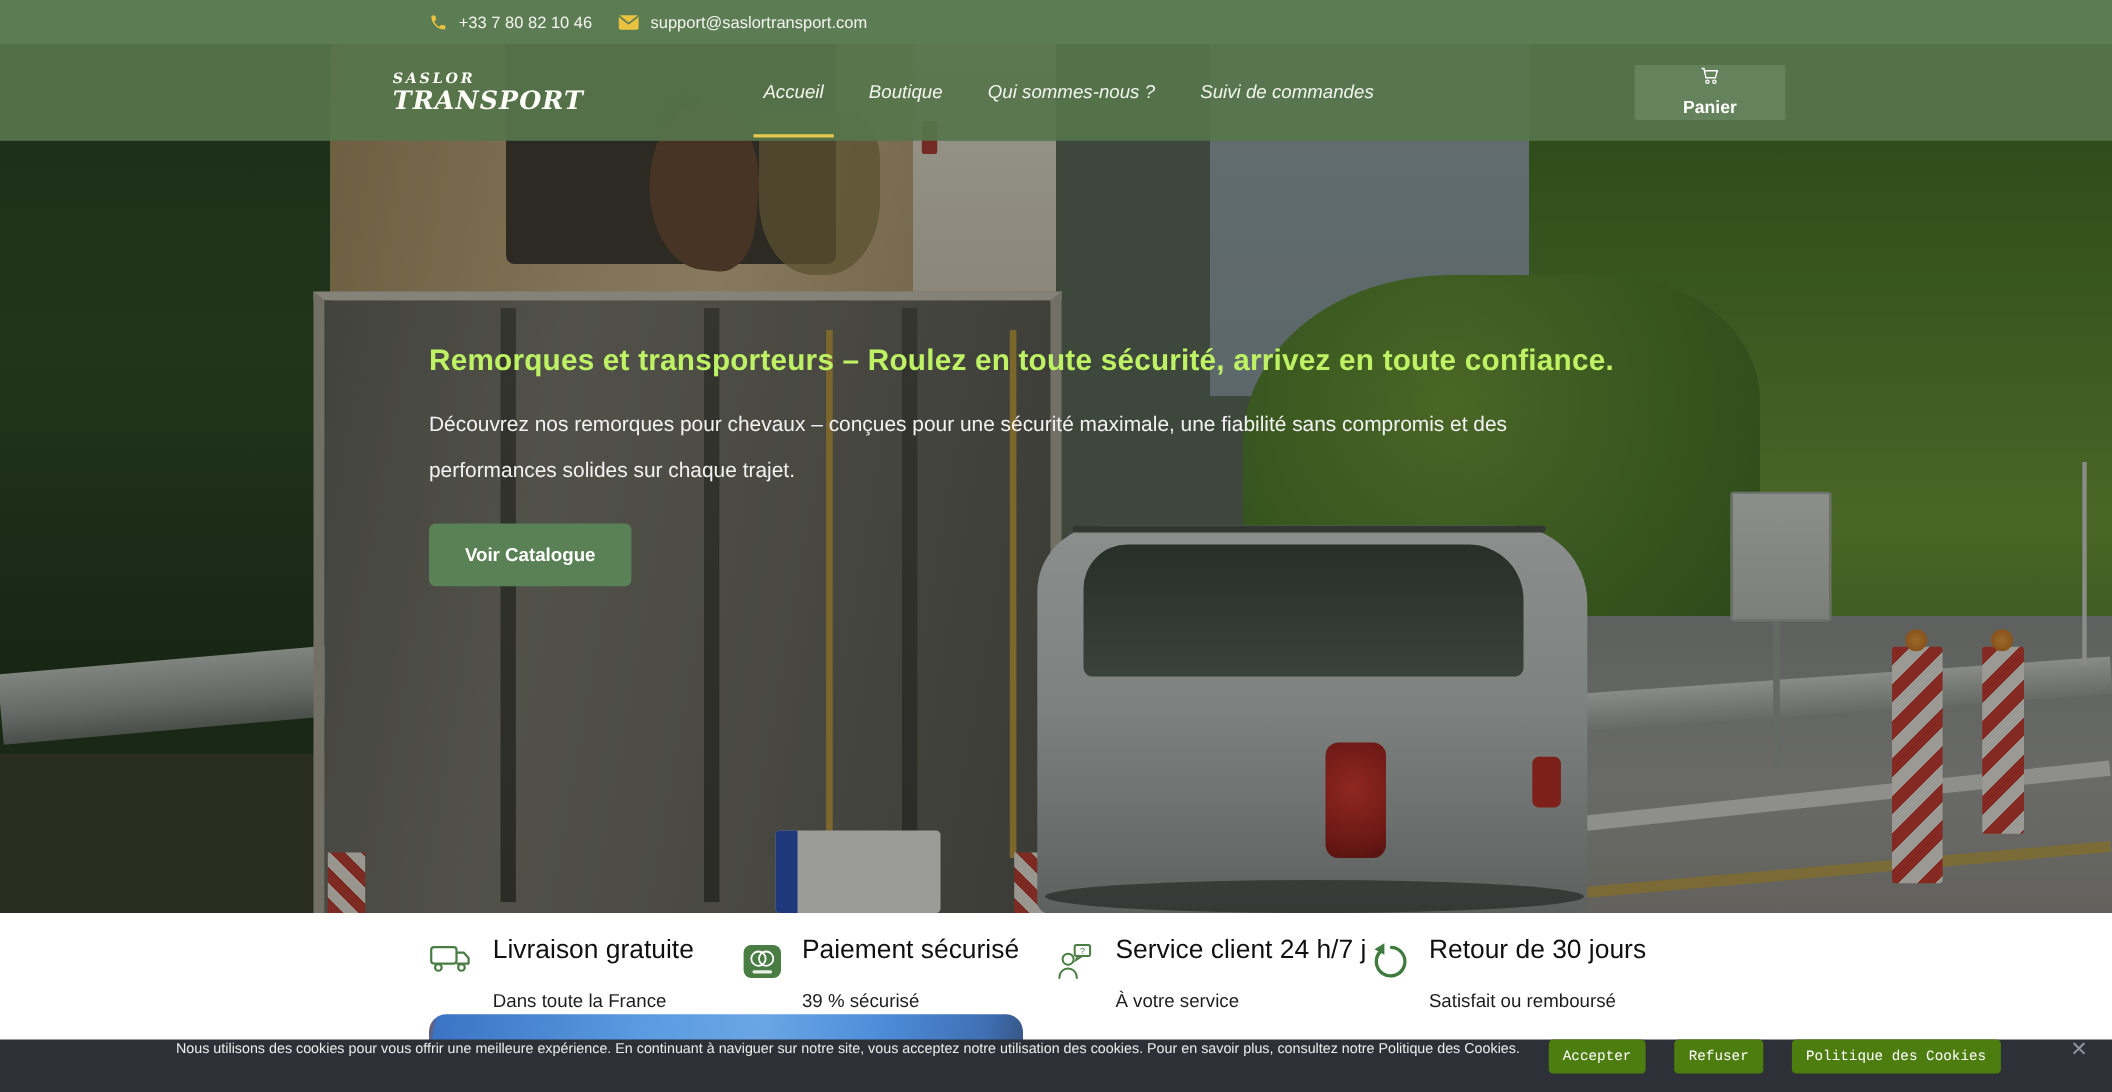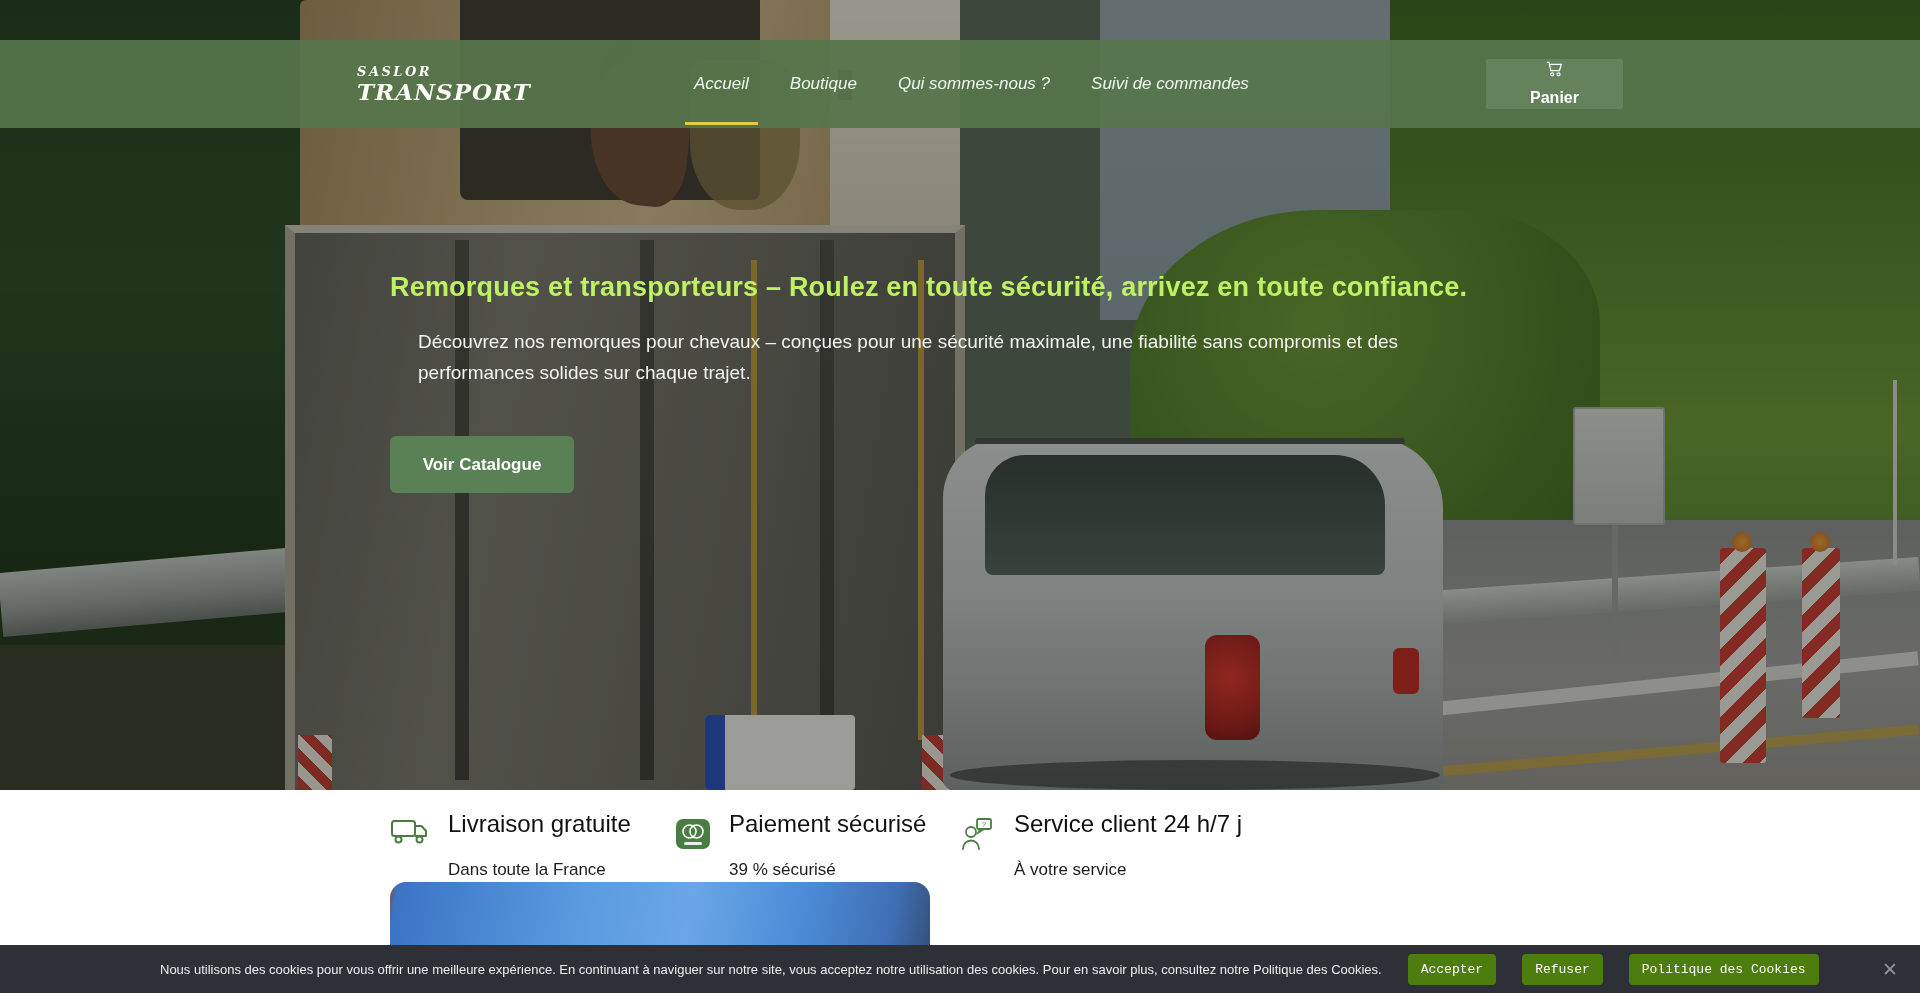--- a/index.html
+++ b/index.html
@@ -87,51 +87,72 @@
   .sc-barrier { background:repeating-linear-gradient(135deg,#cf3b30 0,#cf3b30 12px,#f3eee6 12px,#f3eee6 24px);
      border-radius:3px; }
   .sc-barrier.b1 { left:1720px; top:548px; width:46px; height:215px; }
   .sc-barrier.b2 { left:1802px; top:548px; width:38px; height:170px; }
   .sc-lamp { width:20px; height:20px; background:radial-gradient(circle,#f0a33a,#c96a1e); border-radius:50%; }
   .sc-lamp.l1 { left:1732px; top:532px; } .sc-lamp.l2 { left:1810px; top:532px; }
   .sc-pole-light { left:1893px; top:380px; width:4px; height:185px; background:#d8d8d2; }
   .hero-overlay { left:0; top:0; width:100%; height:100%; background:rgba(13,17,12,0.38); }
 
   .hero-title { left:390px; top:272px; color:#bef264; font-size:27px; font-weight:bold; letter-spacing:.2px; z-index:3; }
-  .hero-sub { left:390px; top:326px; width:1075px; color:#f2f2f2; font-size:19px; line-height:31px; z-index:3;margin-left:28px; }
+  .hero-sub { left:390px; top:326px; width:1075px; color:#f2f2f2; font-size:19px; line-height:42px; z-index:3; }
   .hero-cta { left:390px; top:436px; width:184px; height:57px; background:#5a8156; border:none; border-radius:6px;
      color:#fff; font-size:17px; font-weight:bold; font-family:inherit; cursor:pointer; z-index:3;text-align:center; }
 
   
   .features { height:92px; background:#fff; }
   .features-inner { width:1140px; margin:0 auto; display:flex; padding-top:20px; }
   .feature { width:285px; display:flex; gap:18px; }
   .feature-icon { flex:0 0 auto; margin-top:6px; }
   .feature-title { font-size:24px; font-weight:400; color:#101010; line-height:1.2; }
   .feature-sub { font-size:17px; color:#1c1c1c; margin-top:21px; }
 
   
   .below { height:71px; background:#fff; }
   .preview-img { margin-left:390px; width:540px; height:71px; border-radius:16px 16px 0 0;
      background:linear-gradient(100deg,#8a4a33 0%,#3b74c4 1.5%,#5a9ae0 35%,#6aa6e6 55%,#4d8cd8 75%,#3f6fb4 92%,#35517c 100%); }
 
   
   .cookie { position:absolute; left:0; right:0; bottom:0; height:48px; background:#2d3137; z-index:30;
-     display:flex; align-items:center; gap:10px; padding:0 22px 0 160px; }
+     display:flex; align-items:flex-start; gap:10px; padding:0 22px 0 160px; }
   .cookie-text { color:#ececec; font-size:13px; white-space:nowrap; }
   .cookie-btn { background:#4d7c0f; color:#fff; border:none; border-radius:4px; font-size:13px;
      font-family:Liberation Mono, monospace; padding:8px 13px; white-space:nowrap; margin-left:16px; cursor:pointer; }
   .cookie-close { margin-left:auto; background:none; border:none; color:#8d9199; font-size:19px;
      font-family:inherit; cursor:pointer; line-height:1; }
 </style>
 </head>
 <body>
 
 <div class="page">
 
+  <div class="topbar">
+    <div class="topbar-inner">
+      <div class="contact-item">
+        <span>
+          <svg width="17" height="17" viewBox="0 0 24 24">
+              <path fill="#e9c23f" d="M6.6 10.8c1.5 2.9 3.7 5.1 6.6 6.6l2.2-2.2c.3-.3.7-.4 1-.2 1.1.4 2.3.6 3.6.6.6 0 1 .4 1 1V20c0 .6-.4 1-1 1C10.6 21 3 13.4 3 4c0-.6.4-1 1-1h3.5c.6 0 1 .4 1 1 0 1.2.2 2.4.6 3.6.1.3 0 .7-.2 1l-2.3 2.2z"></path>
+            </svg>
+        </span>
+        <span>+33 7 80 82 10 46</span>
+      </div>
+      <div class="contact-item">
+        <span>
+          <svg width="19" height="15" viewBox="0 0 20 15">
+              <rect x="0.5" y="0.5" width="19" height="14" rx="2" fill="#e9c23f"></rect>
+              <path d="M1 1.5 L10 8.5 L19 1.5" fill="none" stroke="#5c7c53" stroke-width="1.6"></path>
+            </svg>
+        </span>
+        <span>support@saslortransport.com</span>
+      </div>
+    </div>
+  </div>
 
   <div class="hero">
 
     <div class="sc-trees-left"></div>
     <div class="sc-sky"></div>
     <div class="sc-trees-right"></div>
     <div class="sc-trees-mid"></div>
     <div class="sc-road"></div>
     <div class="sc-lane-white"></div>
     <div class="sc-lane-yellow"></div>
@@ -240,20 +261,32 @@
               <path d="M20 13l-2 4 6-4" fill="none" stroke="#4a7d44" stroke-width="1.6"></path>
               <text x="24" y="11" font-size="8" fill="#4a7d44" text-anchor="middle" font-family="Liberation Sans, sans-serif">?</text>
             </svg>
         </span>
         <div>
           <div class="feature-title">Service client 24 h/7 j</div>
           <div class="feature-sub">À votre service</div>
         </div>
       </div>
 
+      <div class="feature">
+        <span class="feature-icon">
+          <svg width="36" height="36" viewBox="0 0 36 36">
+              <path d="M10.5 8.5 A13 13 0 1 0 20 5.2" fill="none" stroke="#3f7a3f" stroke-width="3" stroke-linecap="round"></path>
+              <polygon points="13.5,1.5 13.5,12 4.5,7" fill="#3f7a3f"></polygon>
+            </svg>
+        </span>
+        <div>
+          <div class="feature-title">Retour de 30 jours</div>
+          <div class="feature-sub">Satisfait ou remboursé</div>
+        </div>
+      </div>
 
     </div>
   </section>
 
   <div class="below">
     <div class="preview-img"></div>
   </div>
 
   <div class="cookie">
     <span class="cookie-text">Nous utilisons des cookies pour vous offrir une meilleure expérience. En continuant à naviguer sur notre site, vous acceptez notre utilisation des cookies. Pour en savoir plus, consultez notre Politique des Cookies.</span>

